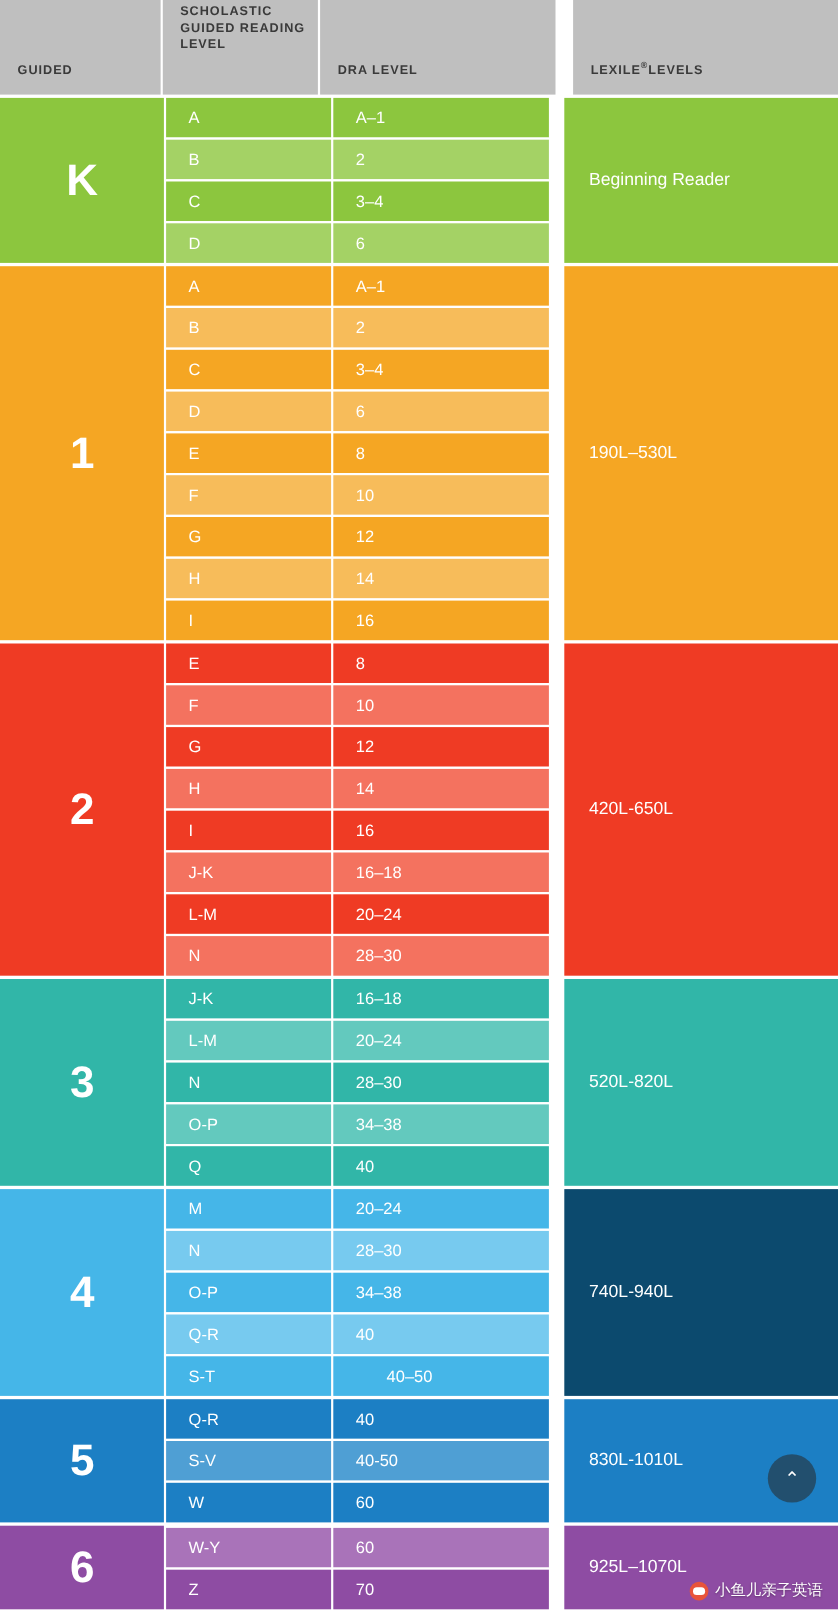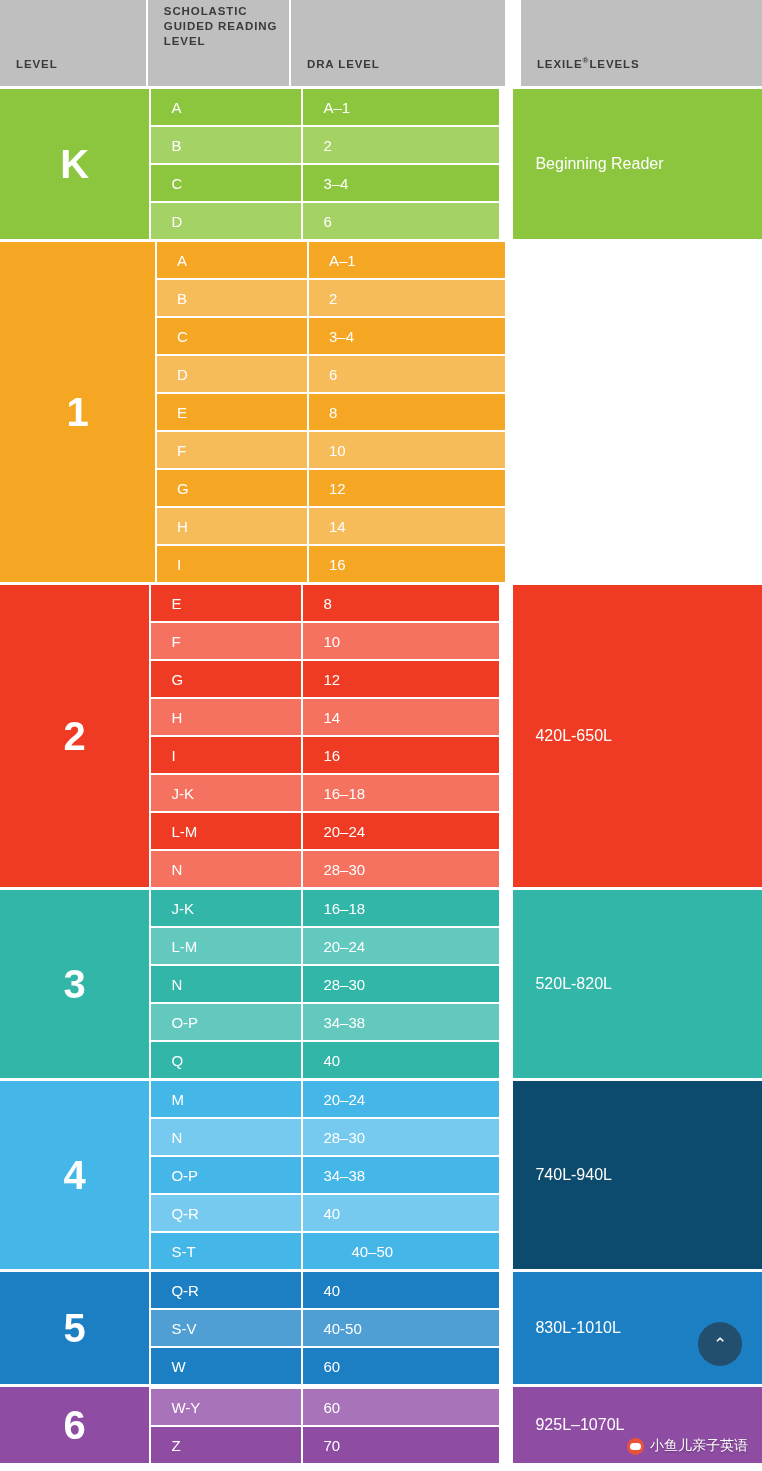--- a/index.html
+++ b/index.html
@@ -131,21 +131,21 @@
     border-radius: 4px;
     background: #ffffff;
   }
 </style>
 </head>
 <body>
 
 <div id="chart">
 
   <div class="header-row">
-    <div class="hcell c0">LEVEL</div>
+    <div class="hcell c0">GUIDED</div>
     <div class="hcell c1">SCHOLASTIC GUIDED READING LEVEL</div>
     <div class="hcell c2">DRA LEVEL</div>
     <div class="hcell c3">
         <span>LEXILE<sup>®</sup>LEVELS</span>
       </div>
   </div>
 
   <div id="body">
       <div class="grade-block">
         <div class="grade-cell" style="background: rgb(140, 198, 62);">K</div>
@@ -213,20 +213,21 @@
           <div class="level-row">
             <div class="lv-cell grl" style="background: rgb(247, 188, 90);">H</div>
             <div class="lv-cell dra" style="background: rgb(247, 188, 90);">14</div>
           </div>
           <div class="sep"></div>
           <div class="level-row">
             <div class="lv-cell grl" style="background: rgb(245, 166, 35);">I</div>
             <div class="lv-cell dra" style="background: rgb(245, 166, 35);">16</div>
           </div>
         </div>
+        <div class="lexile-cell" style="background: rgb(245, 166, 35);">190L–530L</div>
       </div>
       <div class="grade-block">
         <div class="grade-cell" style="background: rgb(239, 59, 36);">2</div>
         <div class="levels-col">
           <div class="level-row">
             <div class="lv-cell grl" style="background: rgb(239, 59, 36);">E</div>
             <div class="lv-cell dra" style="background: rgb(239, 59, 36);">8</div>
           </div>
           <div class="sep"></div>
           <div class="level-row">

